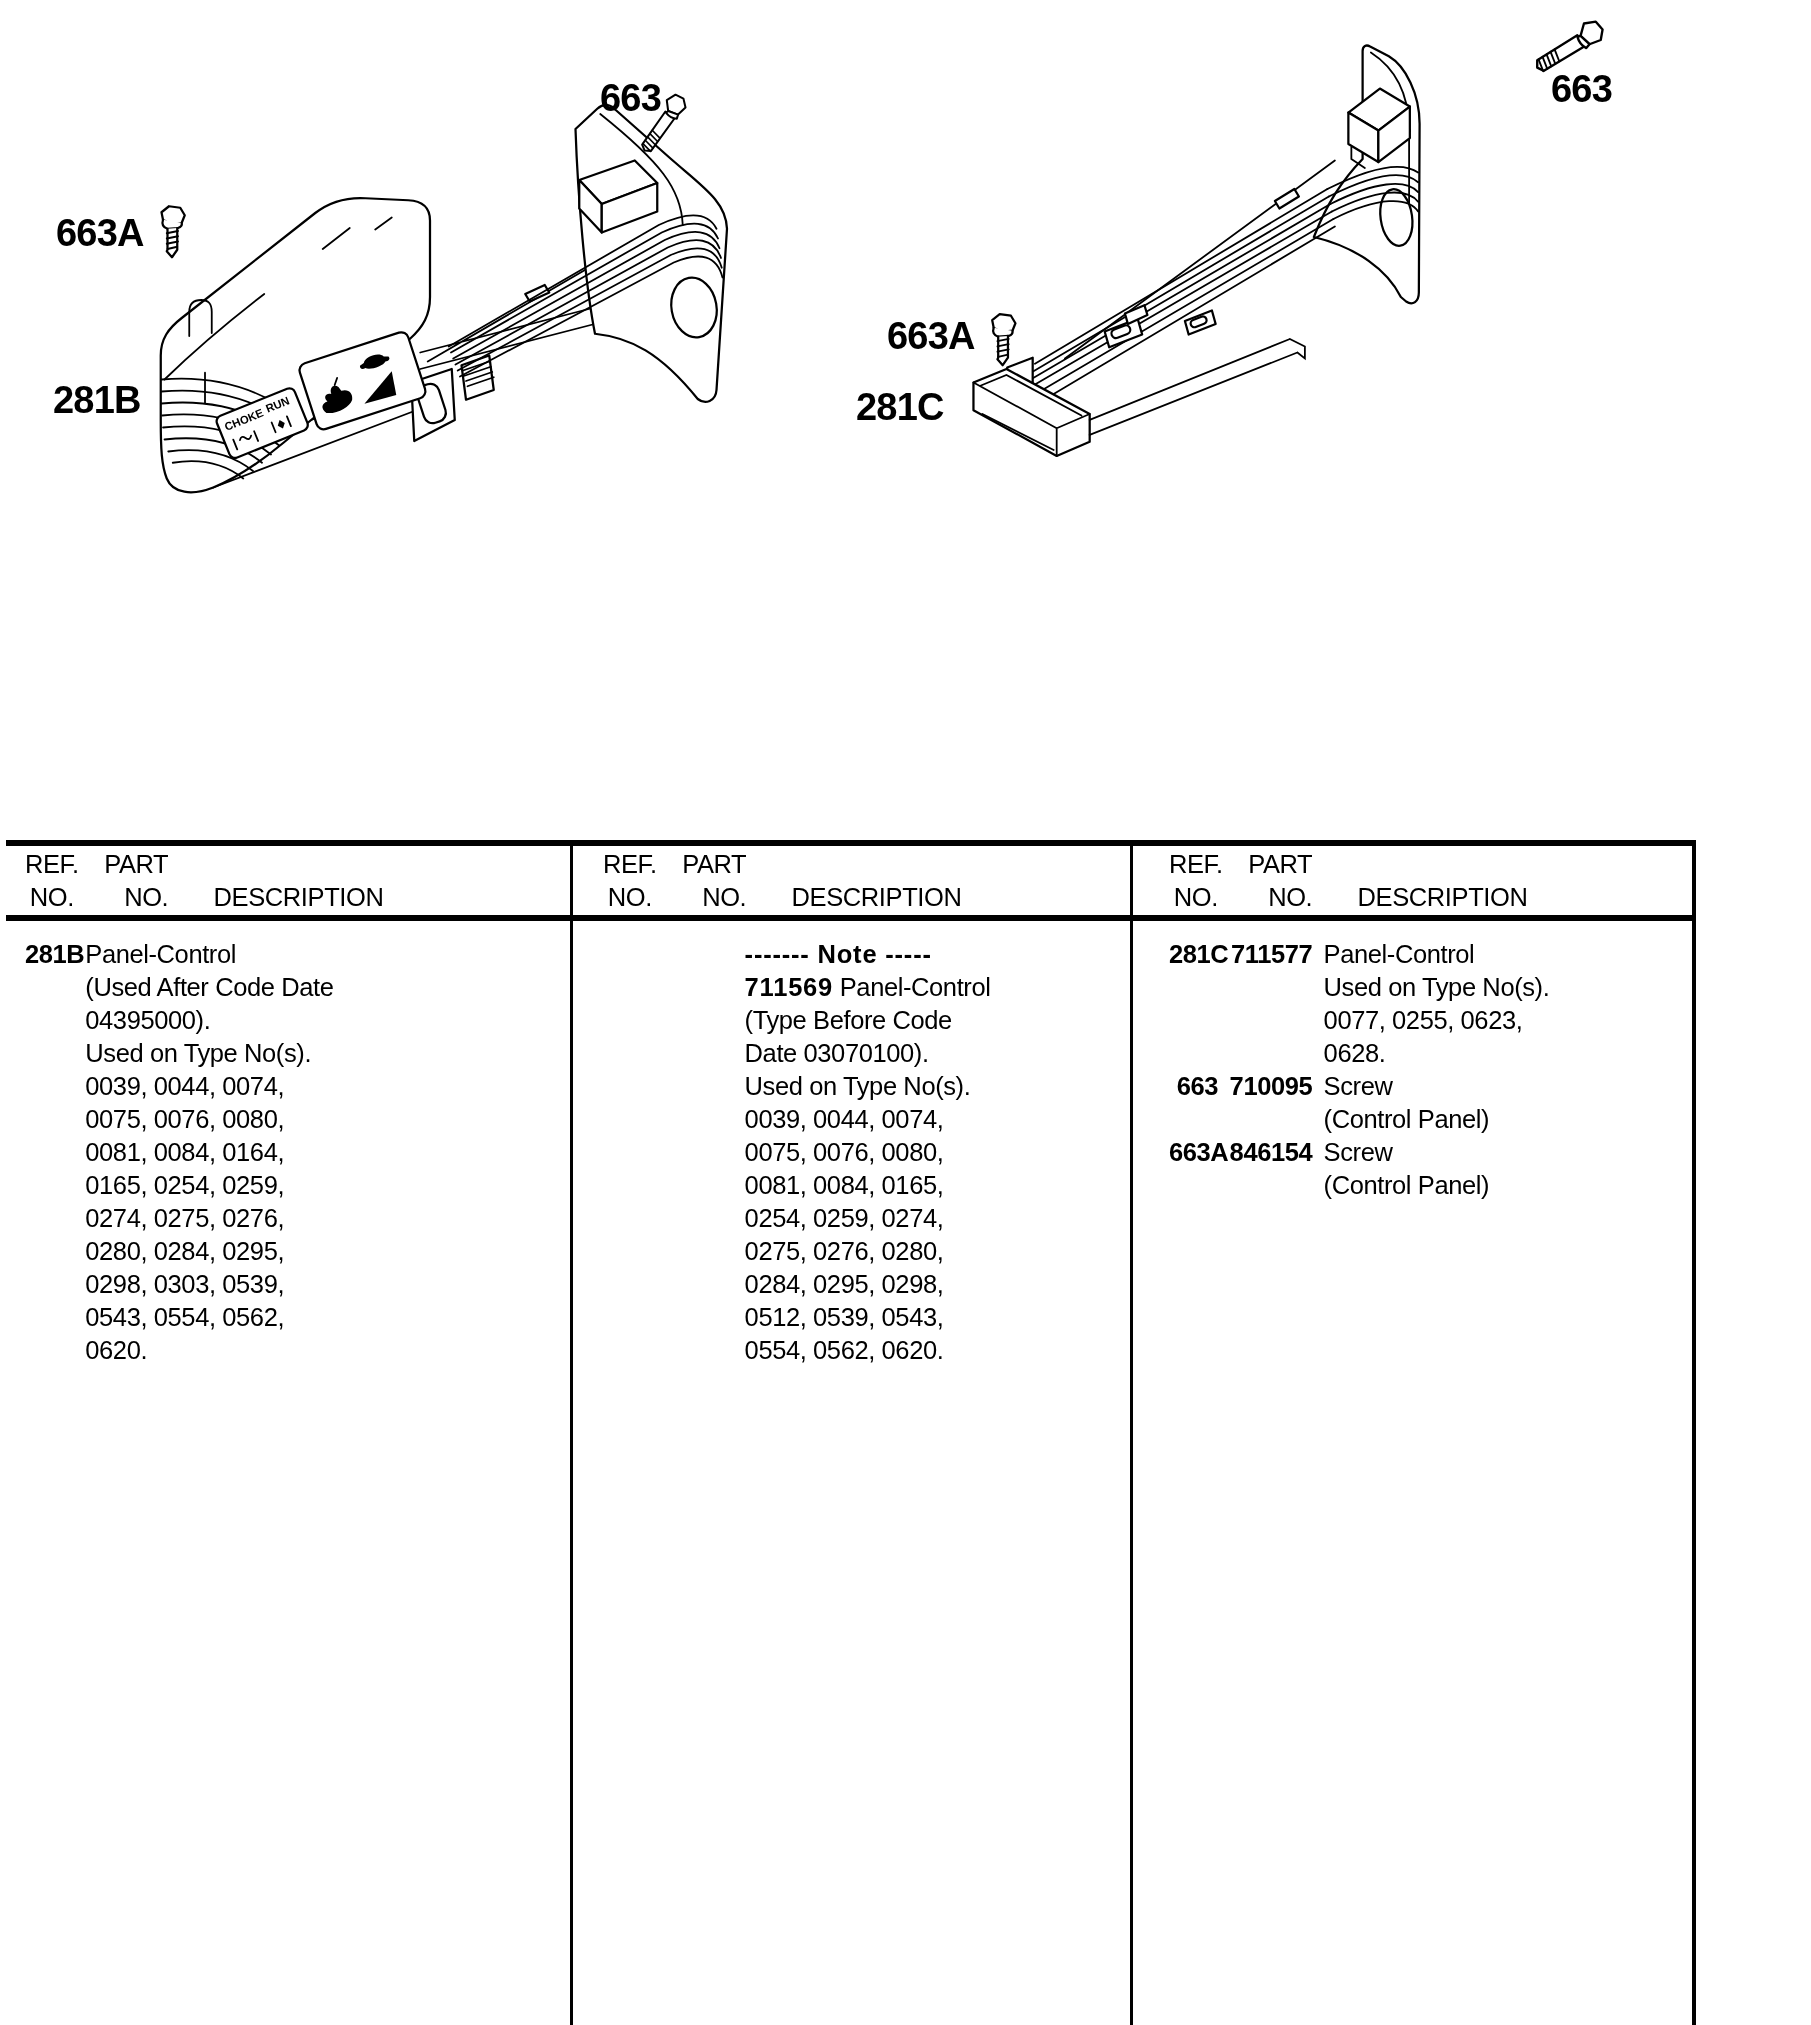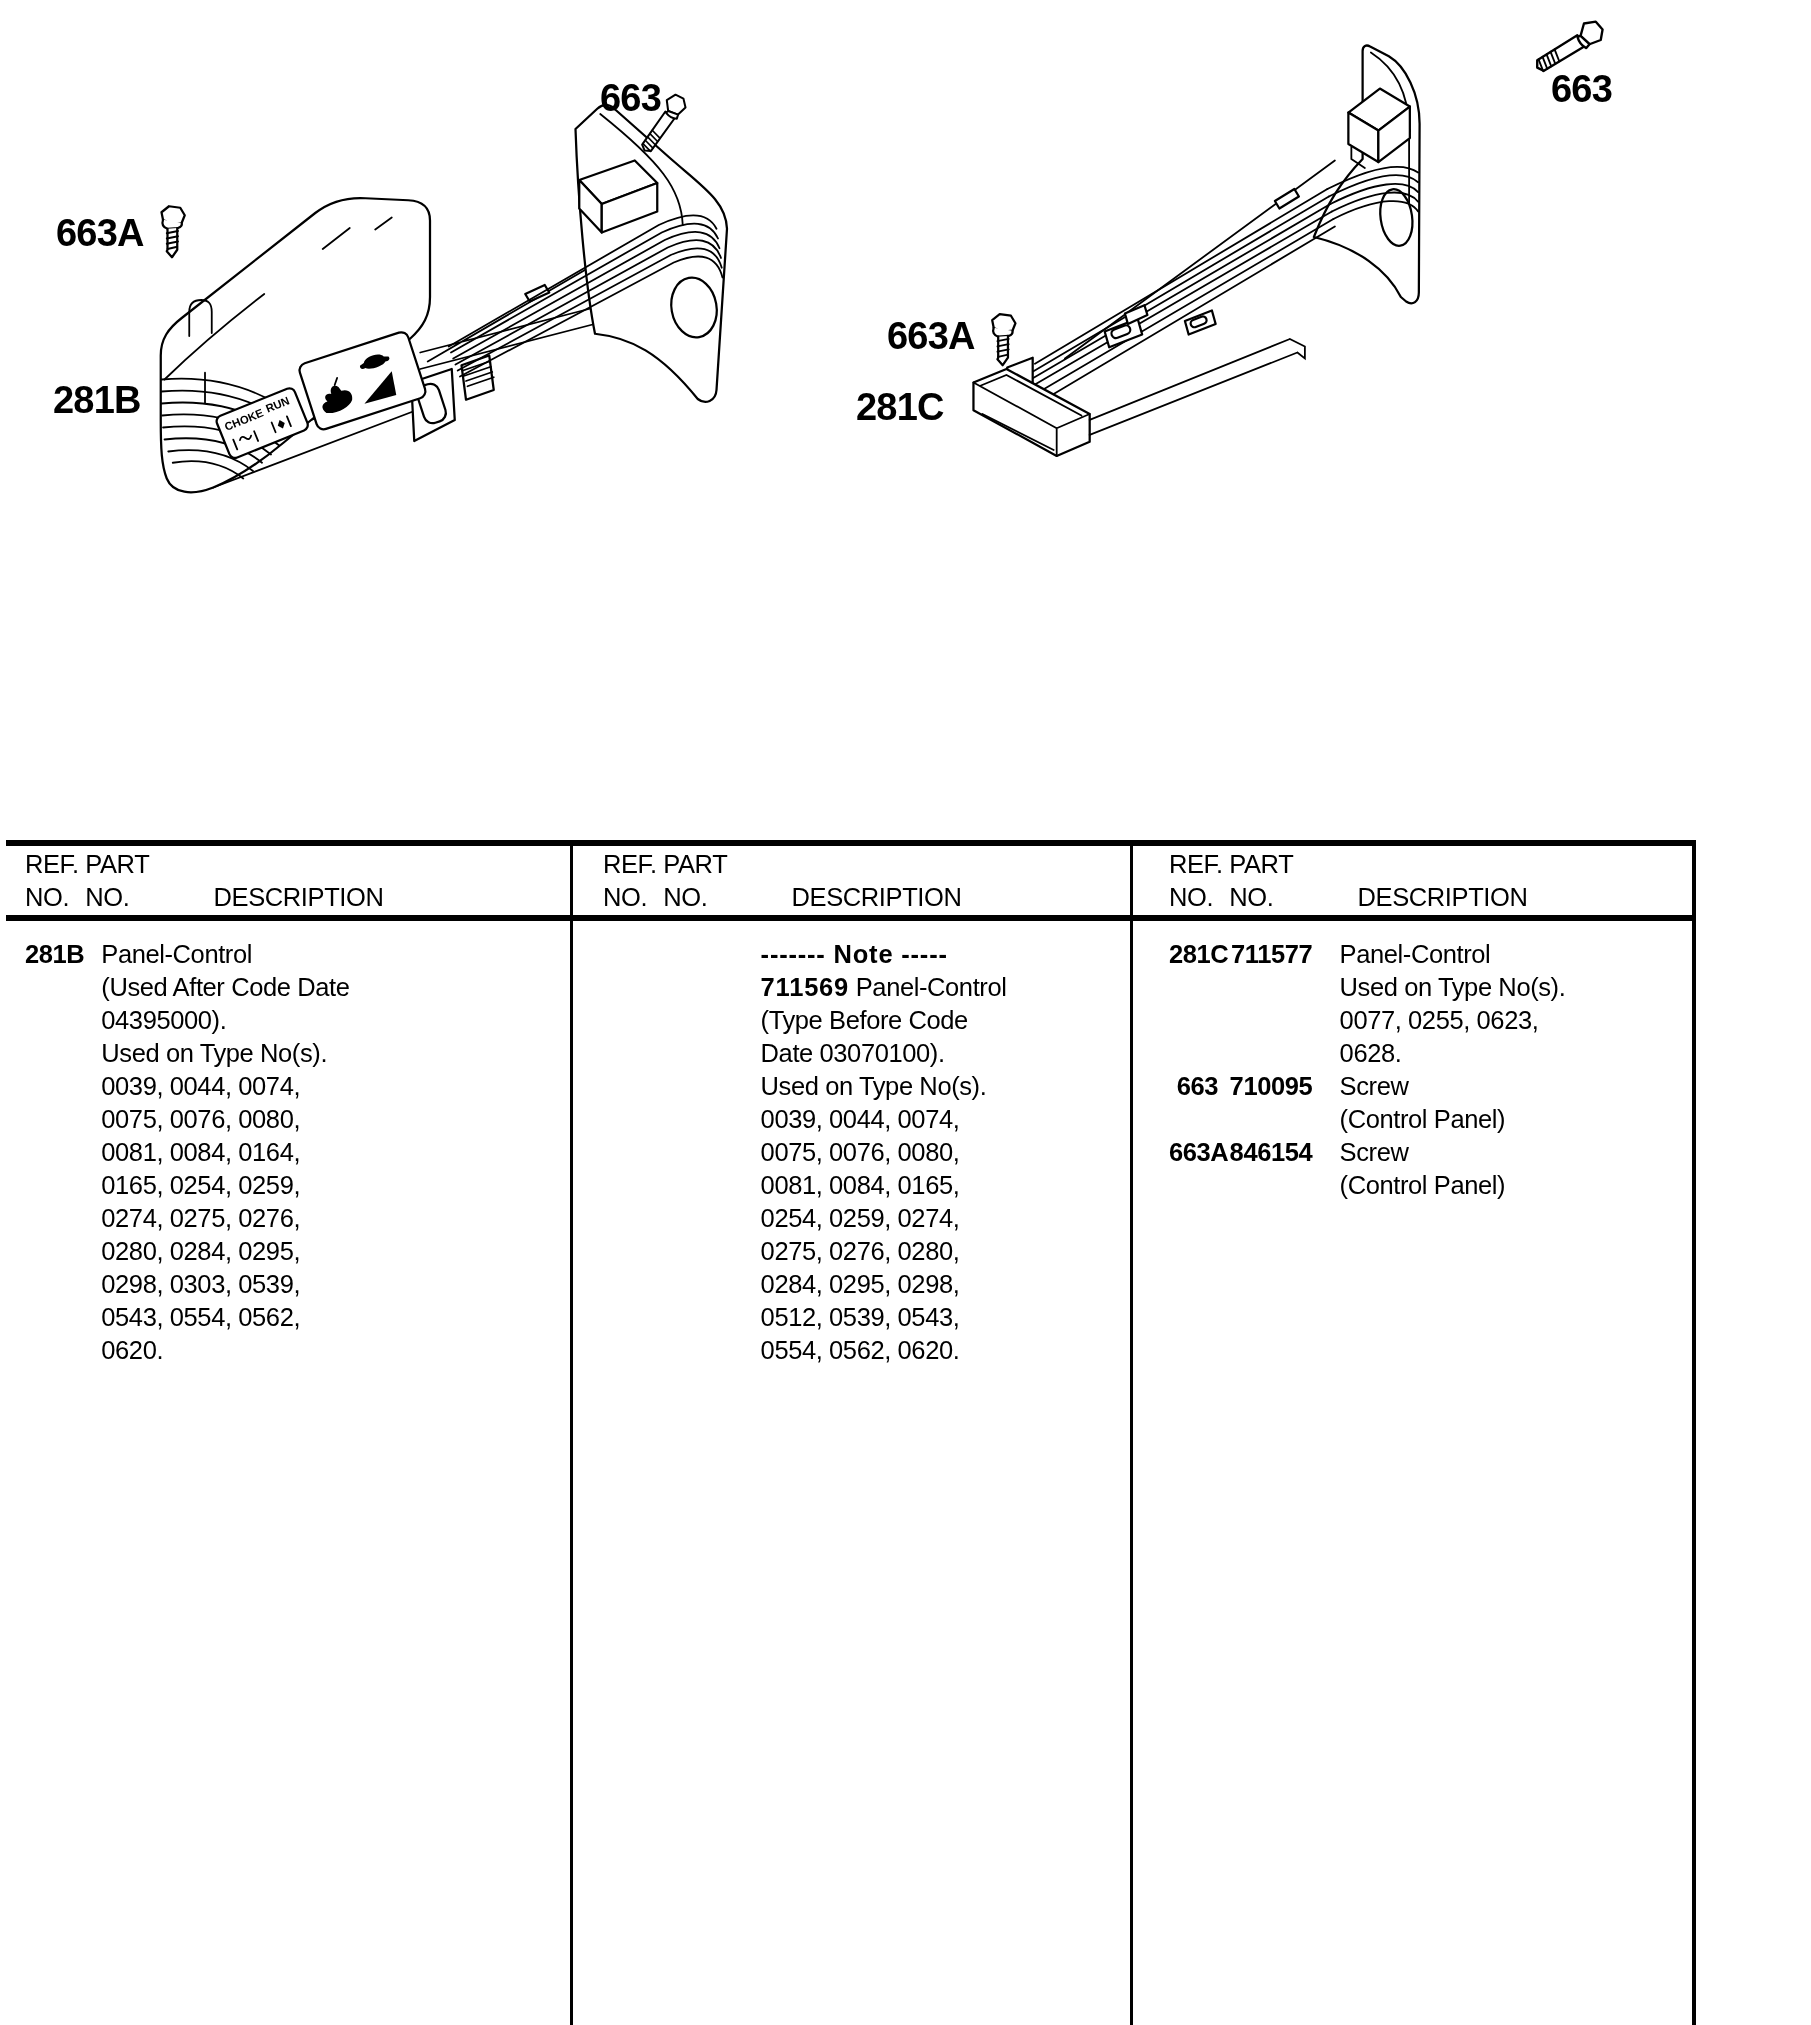--- a/index.html
+++ b/index.html
@@ -19,24 +19,24 @@
 
   
   .hline{position:absolute;background:#000;height:6px;}
   .vline{position:absolute;background:#000;width:3px;}
   .thead,.tbody{position:absolute;font-size:25.5px;letter-spacing:-0.4px;line-height:33px;}
   .thead{top:848px;}
   .tbody{top:938px;}
   .row,.hrow{display:grid;grid-template-columns:49px 83px 1fr;column-gap:11.3px;
              padding-left:var(--pl);}
   .cell.ref,.cell.part{text-align:right;font-weight:bold;}
-  .thead .cell.ref,.thead .cell.part{font-weight:normal;text-align:left;}
+  .thead .cell.ref,.thead .cell.part{font-weight:normal;text-align:right;}
   .thead .cell.desc{padding-left:34px;}
   .thead .spacer{height:33px;}
-  .cell.desc .line{height:33px;white-space:nowrap;margin-left:16px;}
+  .cell.desc .line{height:33px;white-space:nowrap;}
   .b{font-weight:bold;letter-spacing:0.8px;}
 </style>
 </head>
 <body>
 
 <div id="canvas">
 
   <svg style="left:0;top:0" width="788" height="525" viewBox="0 0 1050 700">
     <defs>
       <g id="screw-v">

